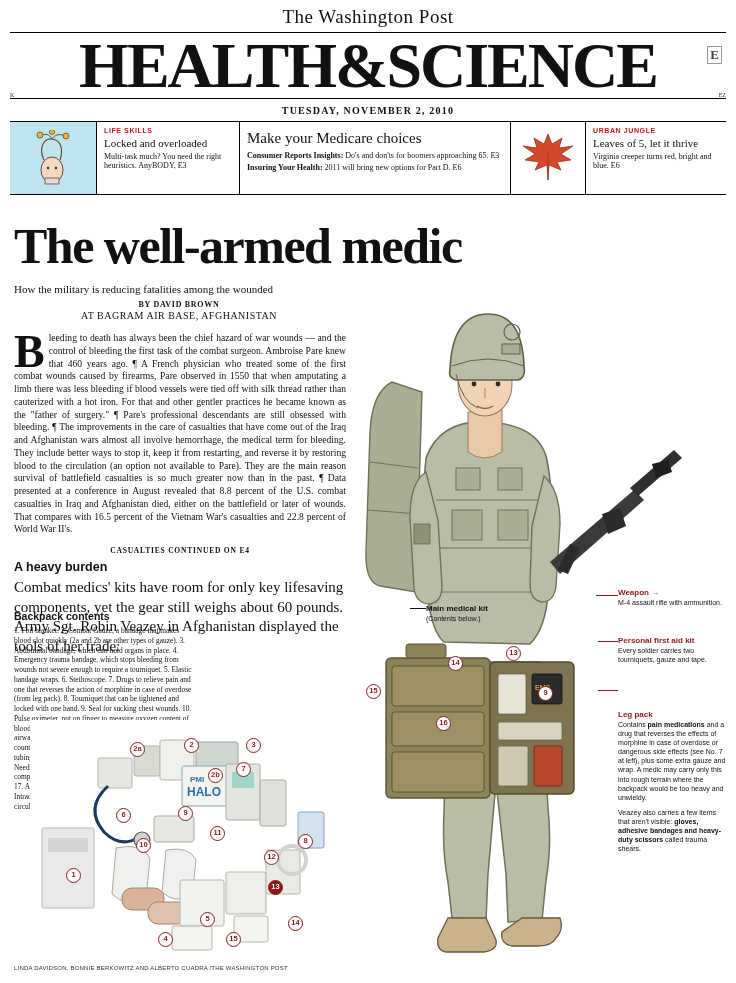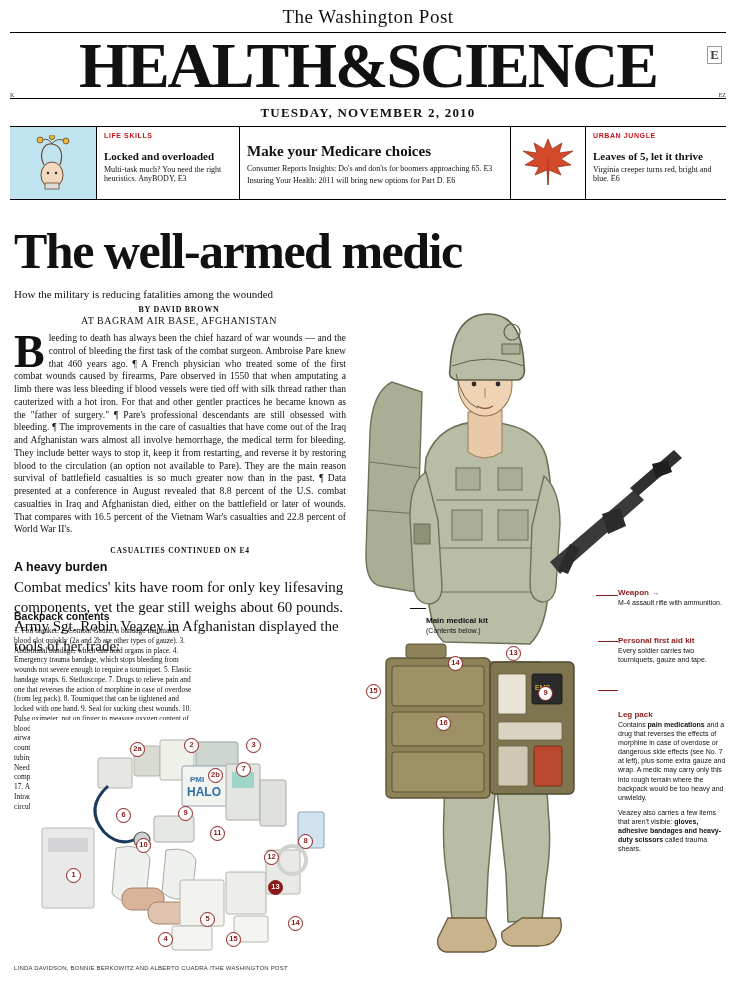--- a/index.html
+++ b/index.html
@@ -24,21 +24,21 @@
     font-family:"Liberation Serif", serif;
     font-weight:bold;
     font-size:64px;
     line-height:.96;
     letter-spacing:-2px;
     text-align:center;
     margin:2px 0 0 0;
   }
   .dateline{
     text-align:center;
-    font-size:13px;
+    font-size:10px;
     letter-spacing:1.2px;
     padding:6px 0 5px 0;
     font-variant:small-caps;
     font-weight:bold;
   }
   .kicker-rule{border-top:1px solid #000;margin:0 10px;}
 
   .corner-E{
     position:absolute;right:14px;top:46px;font-size:13px;font-weight:bold;
     border:1px solid #999;padding:0 2px;color:#444;
@@ -61,24 +61,24 @@
     position:relative;overflow:hidden;
   }
   .promo-art .bulb{
     position:absolute;left:14px;top:8px;width:56px;height:56px;
   }
   .promo-div{border-left:1px solid #000;}
   .promo-label{
     color:#c4161c;font-weight:bold;font-size:7px;letter-spacing:.6px;
     font-family:"Liberation Sans", sans-serif;
   }
-  .promo-head{font-weight:bold;font-size:11px;line-height:1.05;margin-top:12px;}
+  .promo-head{font-weight:normal;font-size:11px;line-height:1.05;margin-top:4px;}
   .promo-head.big{font-size:15px;}
   .promo-body{font-size:8px;line-height:1.15;margin-top:2px;}
-  .promo-body b{font-weight:normal;margin-top:44px;}
+  .promo-body b{font-weight:bold;margin-top:44px;}
   .promo-c1{width:128px;}
   .promo-c2{flex:1;}
   .promo-c3{width:74px;background:#fff;position:relative;}
   .promo-c4{width:126px;}
   .leaf{position:absolute;left:6px;top:10px;width:62px;height:50px;}
 
   
   .headline{
     font-size:50px;
     font-weight:bold;
@@ -131,21 +131,21 @@
     font-weight:bold;font-size:10.5px;
   }
   .bp-body{
     position:absolute;left:14px;top:626px;width:180px;
     font-size:7.4px;line-height:1.32;text-align:left;
   }
 
   
   .ann{position:absolute;font-family:"Liberation Sans", sans-serif;}
   .ann .t{font-weight:bold;font-size:8px;color:#8a1a1a;}
-  .ann .t.dark{color:#111;margin-top:12px;}
+  .ann .t.dark{color:#111;}
   .ann .b{font-size:7px;line-height:1.3;color:#111;margin-top:1px;}
   .ann .b b{font-weight:bold;}
 
   .leader{position:absolute;background:#8a1a1a;height:1px;}
   .leader.dark{background:#111;}
 
   
   .soldier-wrap{position:absolute;left:352px;top:262px;width:372px;height:700px;}
   .credit{
     position:absolute;left:14px;bottom:10px;

